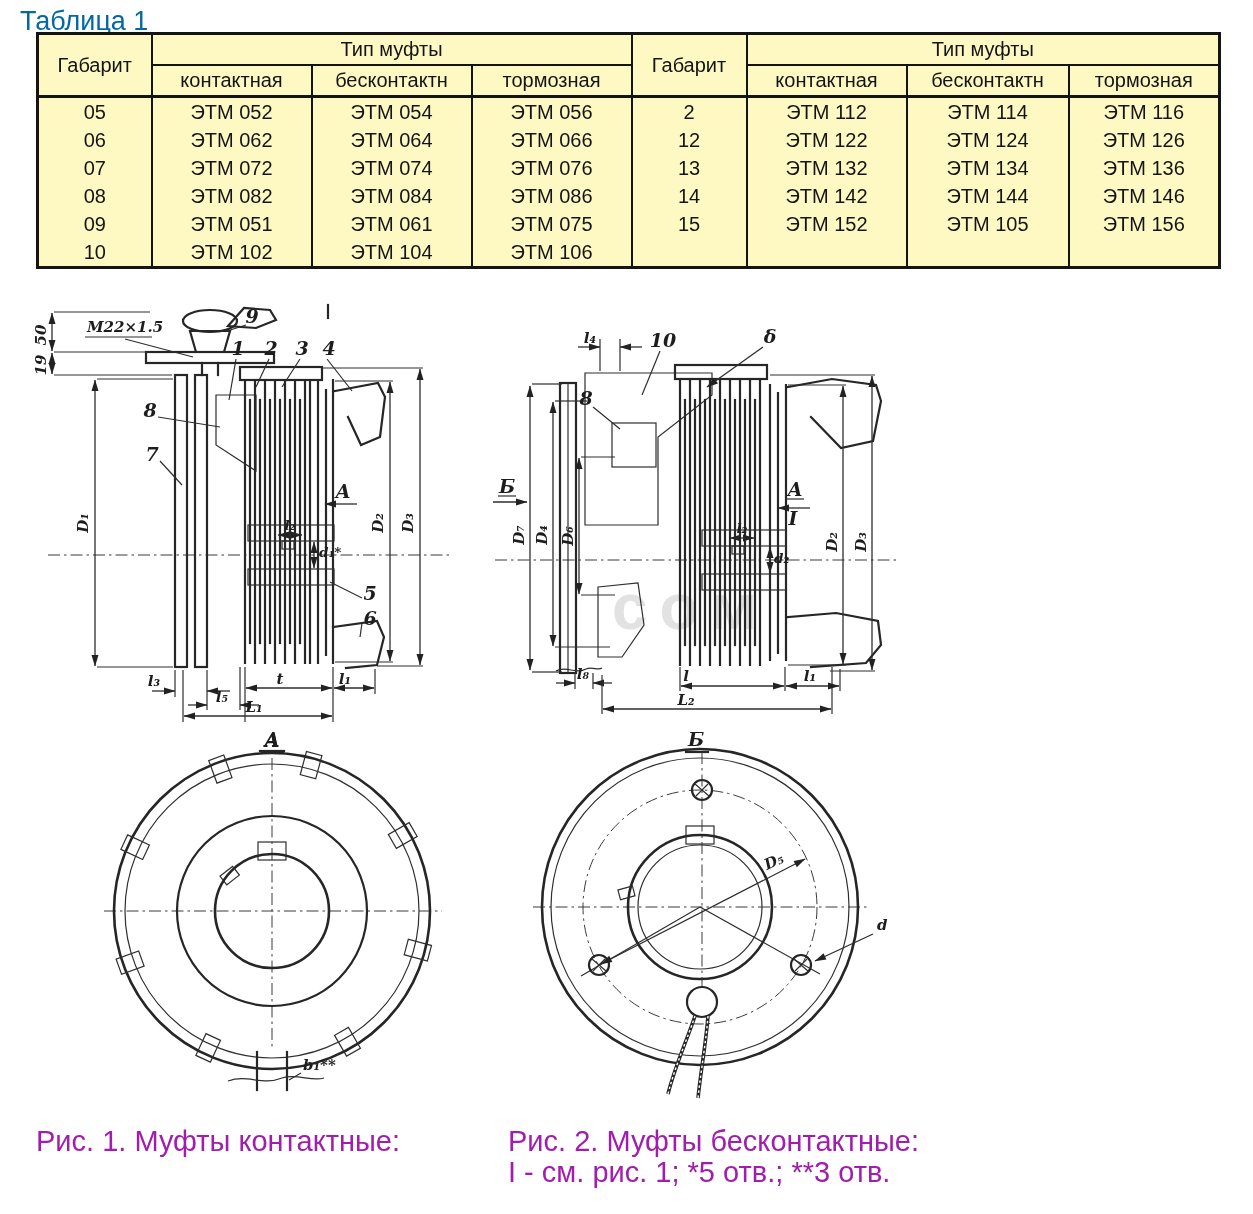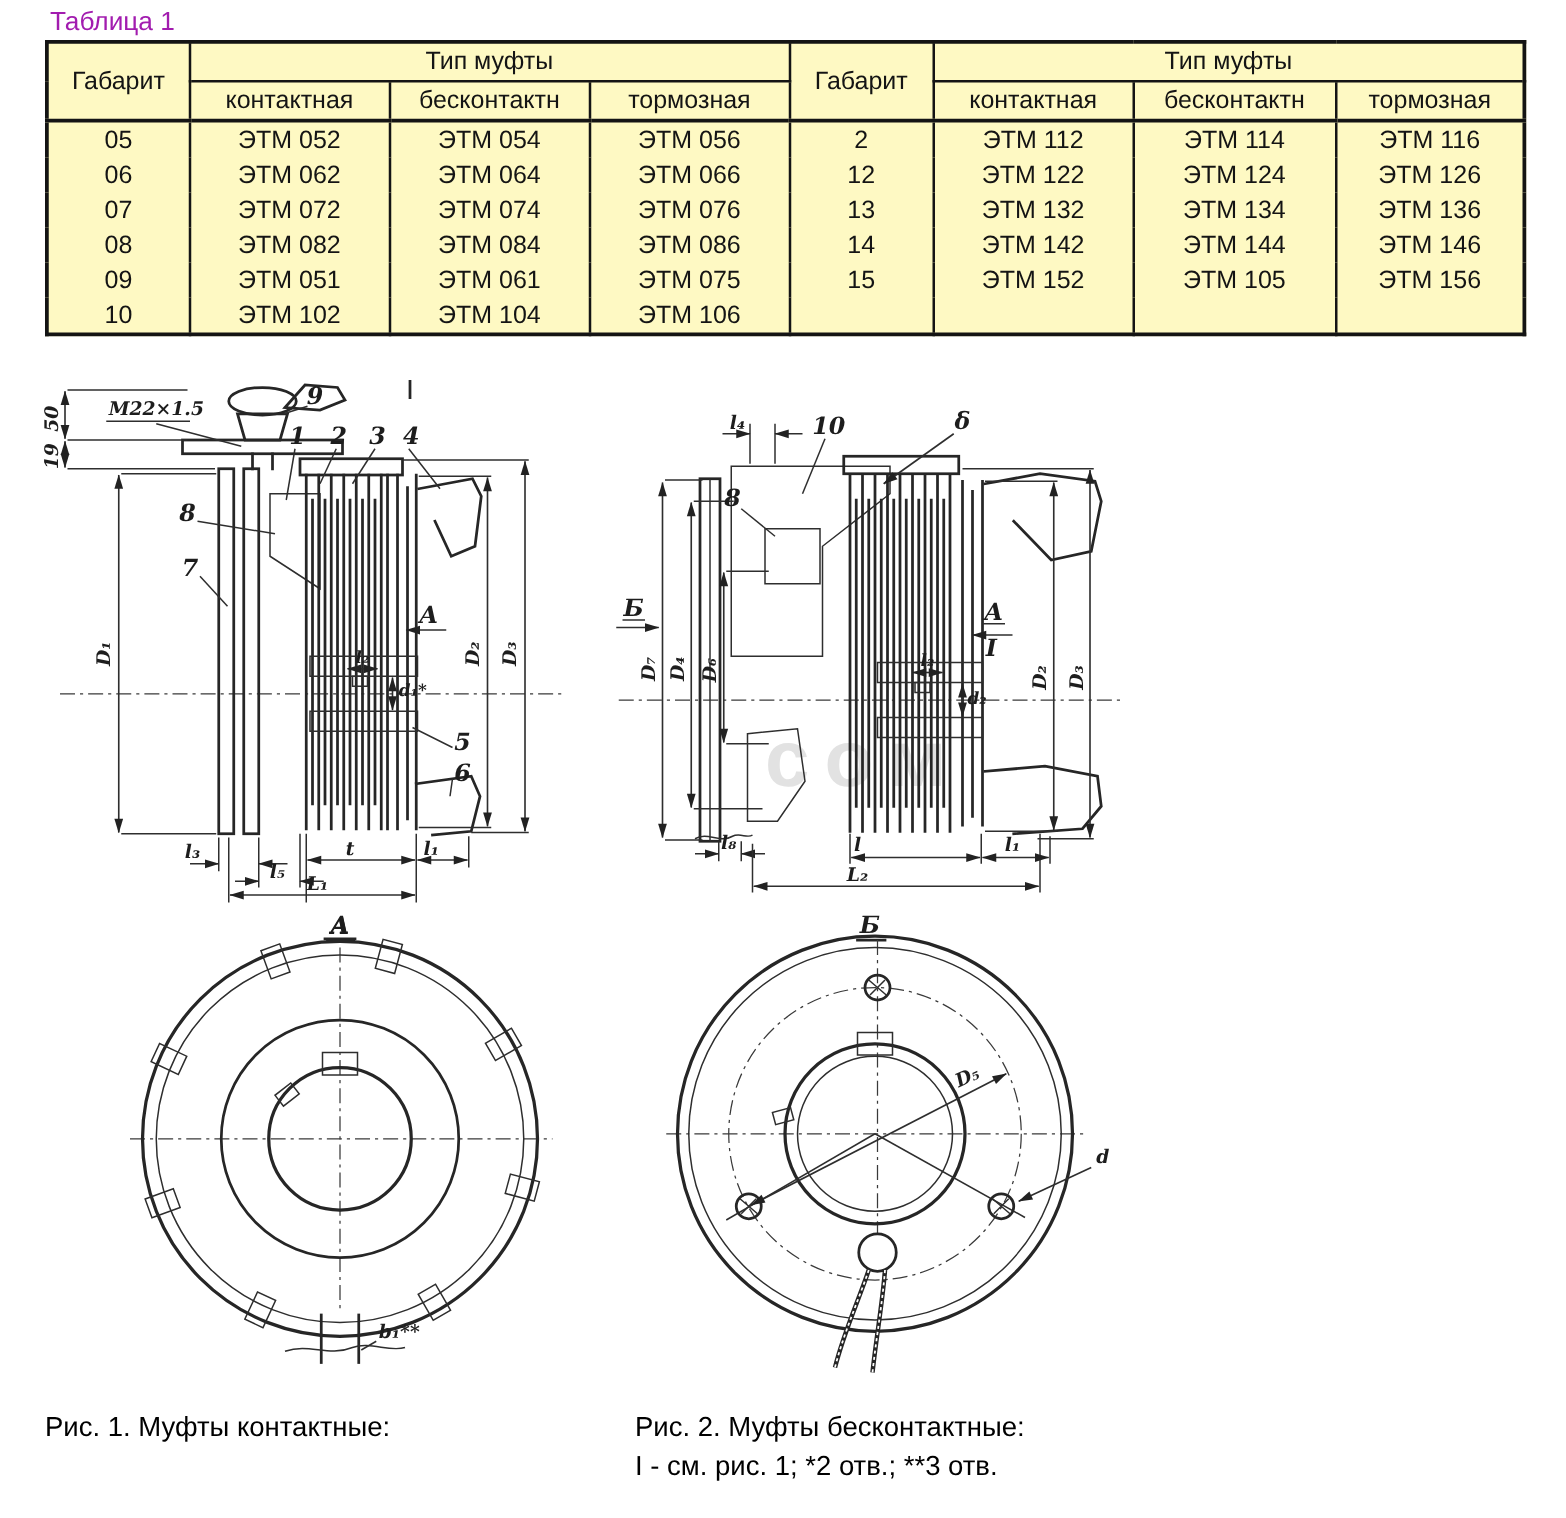--- a/index.html
+++ b/index.html
@@ -1,28 +1,28 @@
 <!DOCTYPE html>
 <html><head>
 <meta charset="utf-8">
 <style>
   html,body{margin:0;padding:0}
   body{width:1253px;height:1214px;background:#ffffff;position:relative;overflow:hidden;
        font-family:"Liberation Sans",sans-serif;color:#141414}
   .abs{position:absolute}
-  #title{left:40px;top:6px;font-size:21px;color:#a21caf}
+  #title{left:20px;top:6px;font-size:27px;color:#0369a1}
   #tbl{position:absolute;left:36px;top:32px;border-collapse:collapse;table-layout:fixed;
        border:3px solid #141414;background:#fef9c3}
   #tbl th,#tbl td{border:2px solid #141414;padding:0;text-align:center;vertical-align:middle;
        font-family:"Liberation Sans",sans-serif;font-size:20px;font-weight:400;color:#141414}
   #tbl thead th{height:29px}
   #tbl thead tr.sub th{border-bottom:3px solid #141414}
   #tbl th.gab{border-bottom:3px solid #141414}
   #tbl tbody td{border-top:0;border-bottom:0;height:28px}
-  .cap{position:absolute;font-size:22px;line-height:31px;color:#000000}
+  .cap{position:absolute;font-size:29px;line-height:31px;color:#a21caf}
   #wm{position:absolute;left:612px;top:570px;font-size:64px;letter-spacing:12px;color:#e2e2e2;
       font-weight:700;z-index:0;font-family:"Liberation Sans",sans-serif}
   svg{position:absolute;z-index:1}
   svg .ln{stroke:#262626;stroke-width:2.2;fill:none;stroke-linecap:square}
   svg .th3{stroke:#262626;stroke-width:2.6;fill:none}
   svg .tn{stroke:#2e2e2e;stroke-width:1.2;fill:none}
   svg .dm{stroke:#2e2e2e;stroke-width:1.3;fill:none}
   svg .cl{stroke:#3a3a3a;stroke-width:1;stroke-dasharray:12 4 2.5 4;fill:none}
   svg text{fill:#1d1d1d;font:italic 600 15px "DejaVu Serif",serif}
   svg text.big{font-size:19px}
@@ -474,14 +474,14 @@
     <text transform="rotate(-24 252 132)" x="252" y="132">D₅</text>
     <text x="362" y="192">d</text>
   </g>
 </svg>
 
 <div class="cap" style="left:36px;top:1126px">
   <div>Рис. 1. Муфты контактные:</div>
 </div>
 <div class="cap" style="left:508px;top:1126px">
   <div>Рис. 2. Муфты бесконтактные:</div>
-  <div>I - см. рис. 1; *2 отв.; **3 отв.</div>
+  <div>I - см. рис. 1; *5 отв.; **3 отв.</div>
 </div>
 
 </body></html>

